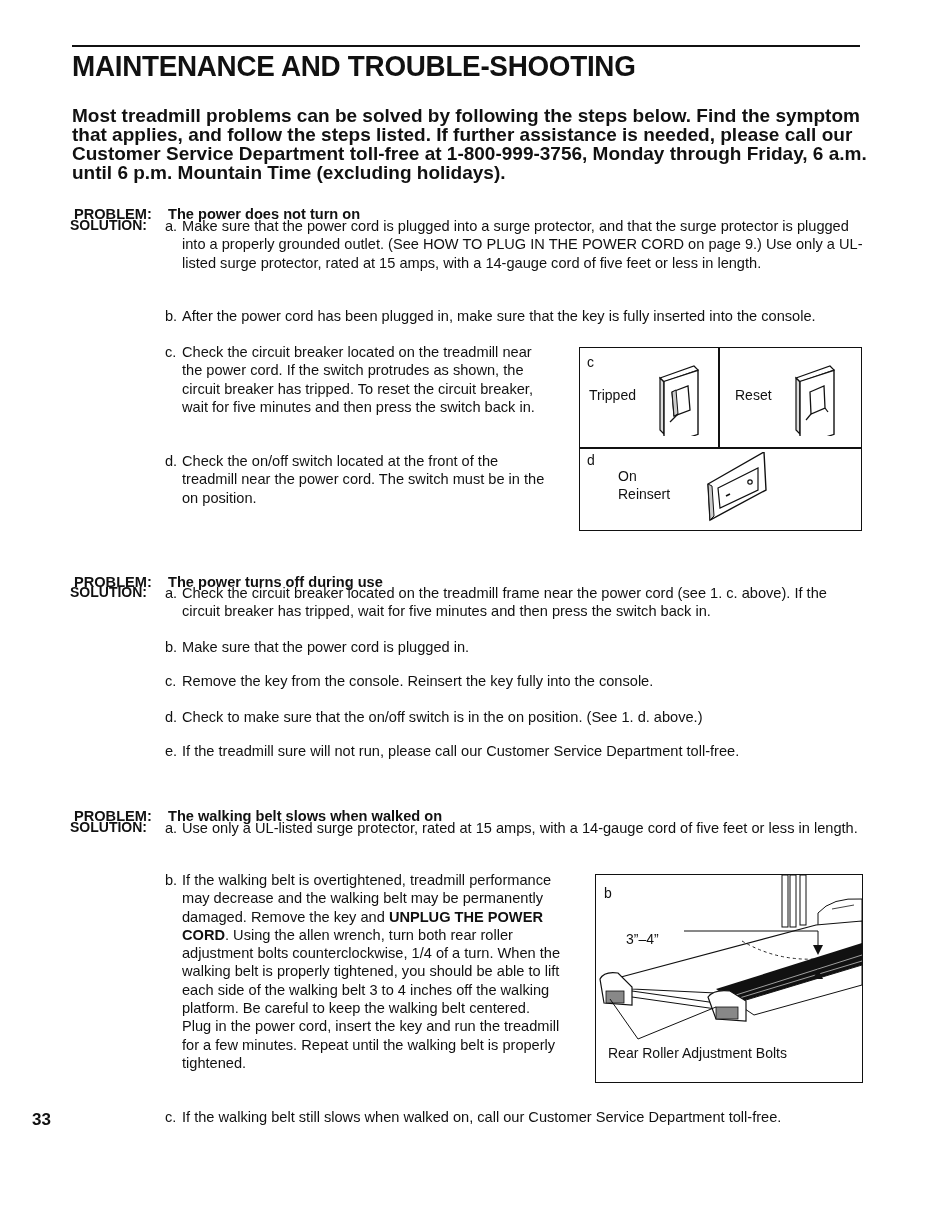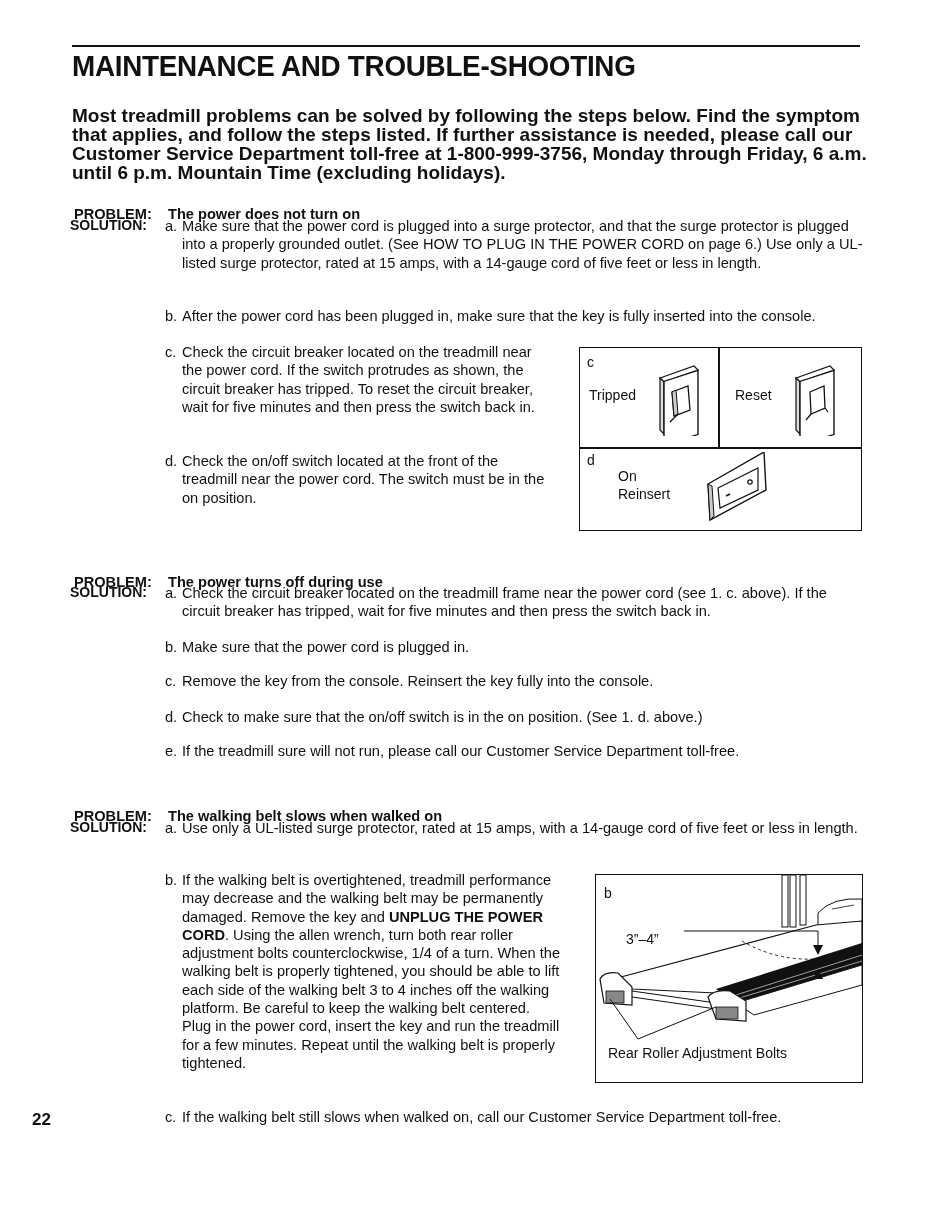--- a/index.html
+++ b/index.html
@@ -29,21 +29,21 @@
 <h1 class="title">MAINTENANCE AND TROUBLE-SHOOTING</h1>
 <p class="intro">Most treadmill problems can be solved by following the steps below. Find the symptom that applies, and follow the steps listed. If further assistance is needed, please call our Customer Service Department toll-free at 1-800-999-3756, Monday through Friday, 6 a.m. until 6 p.m. Mountain Time (excluding holidays).</p>
 
 <p class="problem" style="top:181px">
   <span class="lbl">PROBLEM:</span><span>The power does not turn on</span>
 </p>
 <span class="sol-label" style="top:217px">SOLUTION:</span>
 
 <div class="item" style="left:165px; top:217px; width:700px">
   <span class="ltr">a.</span>
-  <span class="txt">Make sure that the power cord is plugged into a surge protector, and that the surge protector is plugged into a properly grounded outlet. (See HOW TO PLUG IN THE POWER CORD on page 6.) Use only a UL-listed surge protector, rated at 15 amps, with a 14-gauge cord of five feet or less in length.</span>
+  <span class="txt">Make sure that the power cord is plugged into a surge protector, and that the surge protector is plugged into a properly grounded outlet. (See HOW TO PLUG IN THE POWER CORD on page 9.) Use only a UL-listed surge protector, rated at 15 amps, with a 14-gauge cord of five feet or less in length.</span>
 </div>
 <div class="item" style="left:165px; top:307px; width:710px">
   <span class="ltr">b.</span>
   <span class="txt">After the power cord has been plugged in, make sure that the key is fully inserted into the console.</span>
 </div>
 <div class="item" style="left:165px; top:343px; width:385px">
   <span class="ltr">c.</span>
   <span class="txt">Check the circuit breaker located on the treadmill near the power cord. If the switch protrudes as shown, the circuit breaker has tripped. To reset the circuit breaker, wait for five minutes and then press the switch back in.</span>
 </div>
 <div class="item" style="left:165px; top:452px; width:385px">
@@ -162,13 +162,13 @@
     <line x1="222" y1="56" x2="222" y2="76" stroke="#111" stroke-width="1"></line>
     <polygon points="217,70 227,70 222,80" fill="#111"></polygon>
     <polygon points="217,104 227,104 222,94" fill="#111"></polygon>
     <path d="M146,66 Q180,86 220,84" fill="none" stroke="#111" stroke-width="0.9" stroke-dasharray="3,3"></path>
 
     <line x1="14" y1="124" x2="42" y2="164" stroke="#111" stroke-width="1"></line>
     <line x1="120" y1="132" x2="42" y2="164" stroke="#111" stroke-width="1"></line>
   </svg>
 </div>
 
-<span class="pagenum">22</span>
+<span class="pagenum">33</span>
 
 </body></html>

